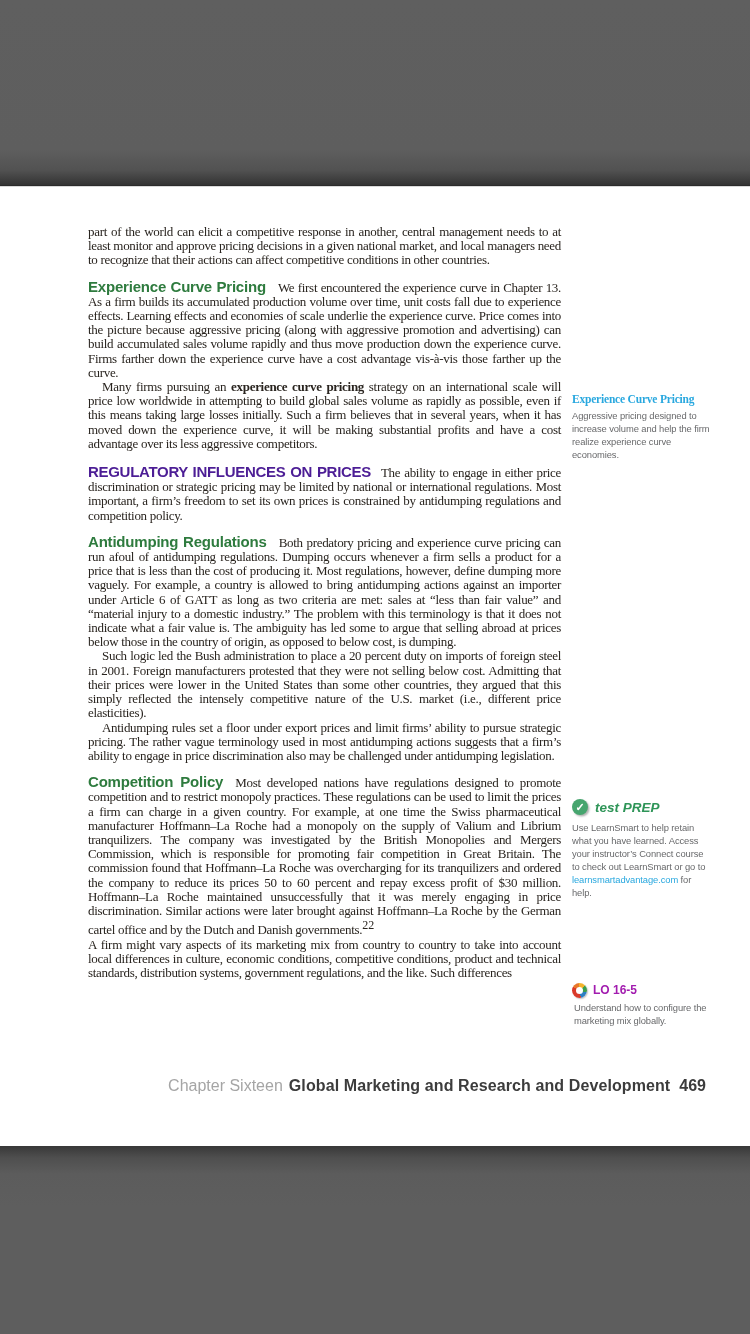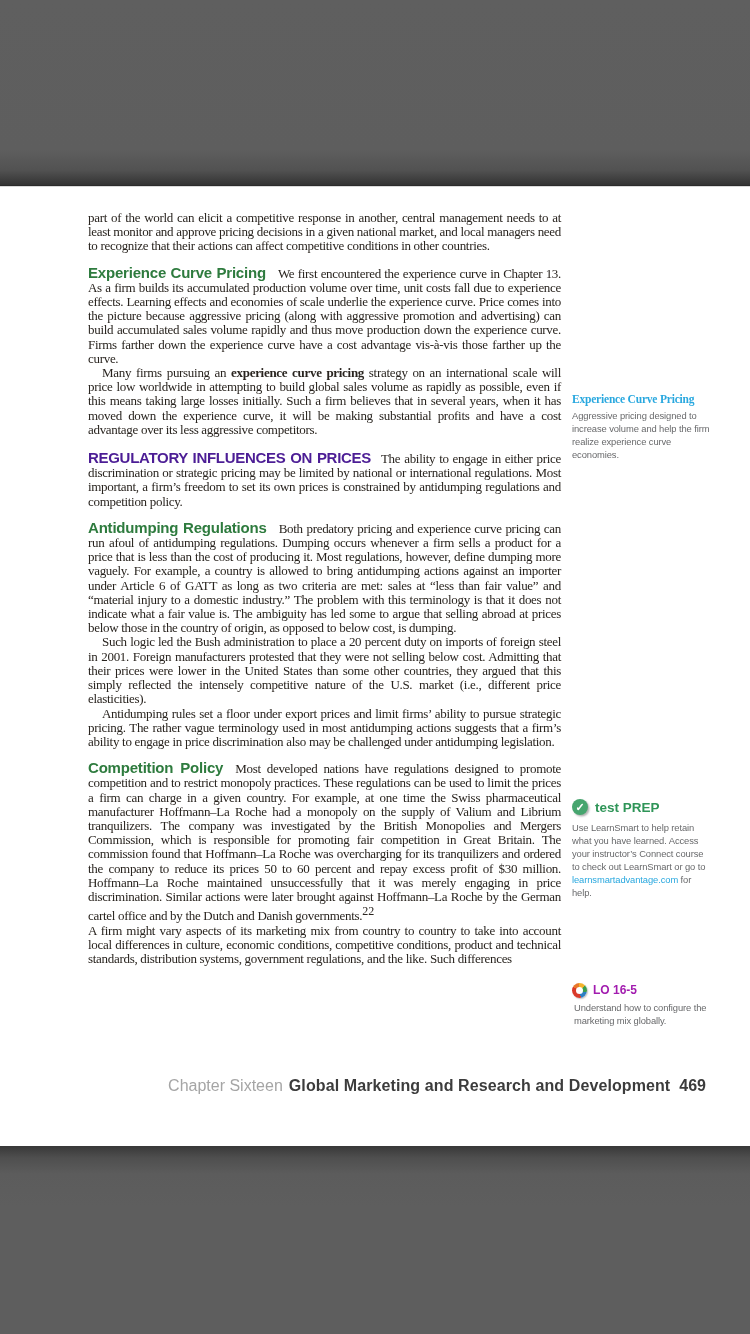--- a/index.html
+++ b/index.html
@@ -10,21 +10,21 @@
   #top-bar{position:absolute;left:0;top:0;width:750px;height:186px;
     background:linear-gradient(180deg,#5f5f5f 0px,#5e5e5e 150px,#525252 170px,#333333 185px,#222 186px);}
   #bottom-bar{position:absolute;left:0;top:1146px;width:750px;height:188px;
     background:linear-gradient(180deg,#383838 0px,#4f4f4f 12px,#5c5c5c 28px,#5e5e5e 60px);}
 
   
   #book-page{position:absolute;left:0;top:186px;width:750px;height:960px;background:#ffffff;
     border-top:1px solid #d9d9d9;box-sizing:border-box;}
 
   
-  #article{position:absolute;left:88px;top:24px;width:473px;
+  #article{position:absolute;left:88px;top:38px;width:473px;
     font-family:"Liberation Serif","DejaVu Serif",serif;
     font-size:13px;line-height:14.2px;letter-spacing:-0.3px;color:#29241f;
     text-align:justify;}
   #article p{margin:0;}
   #article p.indent{text-indent:14px;}
   #article p.space-before{margin-top:12px;}
   #article p.space-before-lg{margin-top:14px;}
 
   .run-body{}
   .run-bold{font-weight:bold;}
@@ -44,21 +44,21 @@
     font-size:9.4px;line-height:13px;letter-spacing:-0.1px;text-align:left;}
   #key-term-note{top:206px;}
   .key-term-title{font-family:"Liberation Serif","DejaVu Serif",serif;font-weight:bold;
     color:#29a8df;font-size:11.5px;line-height:13px;margin-bottom:3px;letter-spacing:-0.2px;}
 
   #test-prep-note{top:612px;}
   .test-prep-head{display:flex;align-items:center;margin-bottom:6px;}
   .check-circle{width:16px;height:16px;border-radius:50%;background:#46a56e;color:#fff;
     font-size:11px;font-weight:bold;text-align:center;line-height:16px;
     box-shadow:1.5px 1.5px 2px rgba(0,0,0,0.3);margin-right:7px;}
-  .test-prep-label{color:#2f9558;font-weight:700;font-size:13.5px;letter-spacing:0;}
+  .test-prep-label{color:#2f9558;font-weight:700;font-style:italic;font-size:13.5px;letter-spacing:0;}
   .note-link{color:#29a8df;text-decoration:none;}
 
   #lo-note{top:796px;}
   .lo-head{display:flex;align-items:center;margin-bottom:3px;}
   .lo-icon{position:relative;width:15px;height:15px;border-radius:50%;margin-right:6px;
     background:conic-gradient(from 220deg,#d93a2b 0 22%,#e8772b 22% 38%,#f3b32b 38% 52%,#3c9e4d 52% 68%,#2b7fc3 68% 86%,#d93a2b 86% 100%);
     box-shadow:1px 1px 1.5px rgba(0,0,0,0.25);}
   .lo-icon::after{content:"";position:absolute;left:4px;top:4px;width:7px;height:7px;
     border-radius:50%;background:#fff;}
   .lo-label{color:#a21caf;font-weight:700;font-size:12px;letter-spacing:0;}

